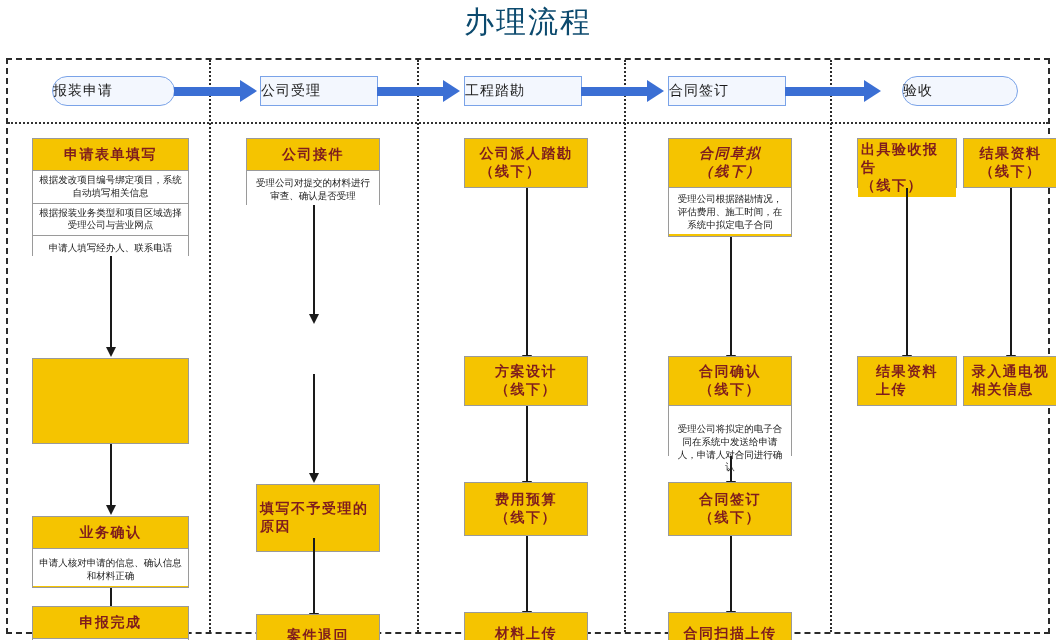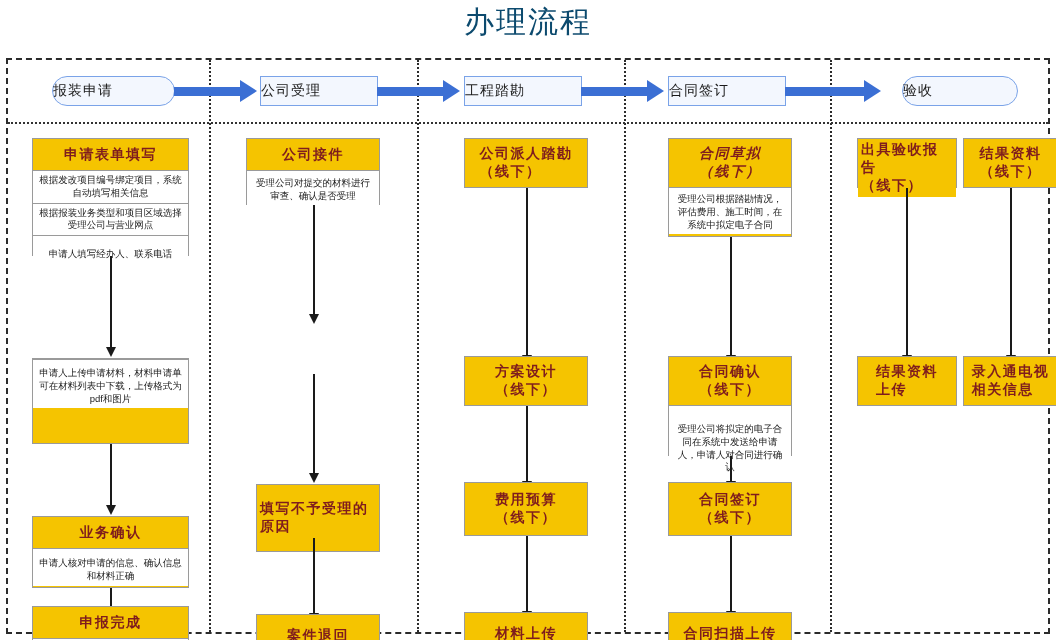--- a/index.html
+++ b/index.html
@@ -198,26 +198,25 @@
       <span>验收</span>
     </div>
 
   </div>
   <div id="stage-band-divider"></div>
 
   <div class="node" style="left:24px; top:78px; width:157px; height:118px;">
     <div class="node-title" style="height:31px; flex:0 0 31px;">申请表单填写</div>
     <div class="node-desc">根据发改项目编号绑定项目，系统自动填写相关信息</div>
     <div class="node-desc">根据报装业务类型和项目区域选择受理公司与营业网点</div>
-    <div class="node-desc" style="padding-top:12px; padding-bottom:6px;">申请人填写经办人、联系电话</div>
+    <div class="node-desc" style="padding-top:6px; padding-bottom:6px;">申请人填写经办人、联系电话</div>
   </div>
   <div class="v-arrow" style="left:102px; top:196px; height:92px;"></div>
 
   <div class="node" style="left:24px; top:298px; width:157px; height:86px;">
-    <div class="node-desc" style="padding-top:7px;">申请人上传申请材料，材料申请单可在材料列表中下载，上传格式为pdf和图片</div>
   </div>
   <div class="v-arrow" style="left:102px; top:384px; height:62px;"></div>
 
   <div class="node" style="left:24px; top:456px; width:157px; height:72px;">
     <div class="node-title" style="height:31px; flex:0 0 31px;">业务确认</div>
     <div class="node-desc" style="padding-top:8px;">申请人核对申请的信息、确认信息和材料正确</div>
   </div>
   <div class="v-arrow" style="left:102px; top:528px; height:58px;"></div>
 
   <div class="node" style="left:24px; top:546px; width:157px; height:62px;">

